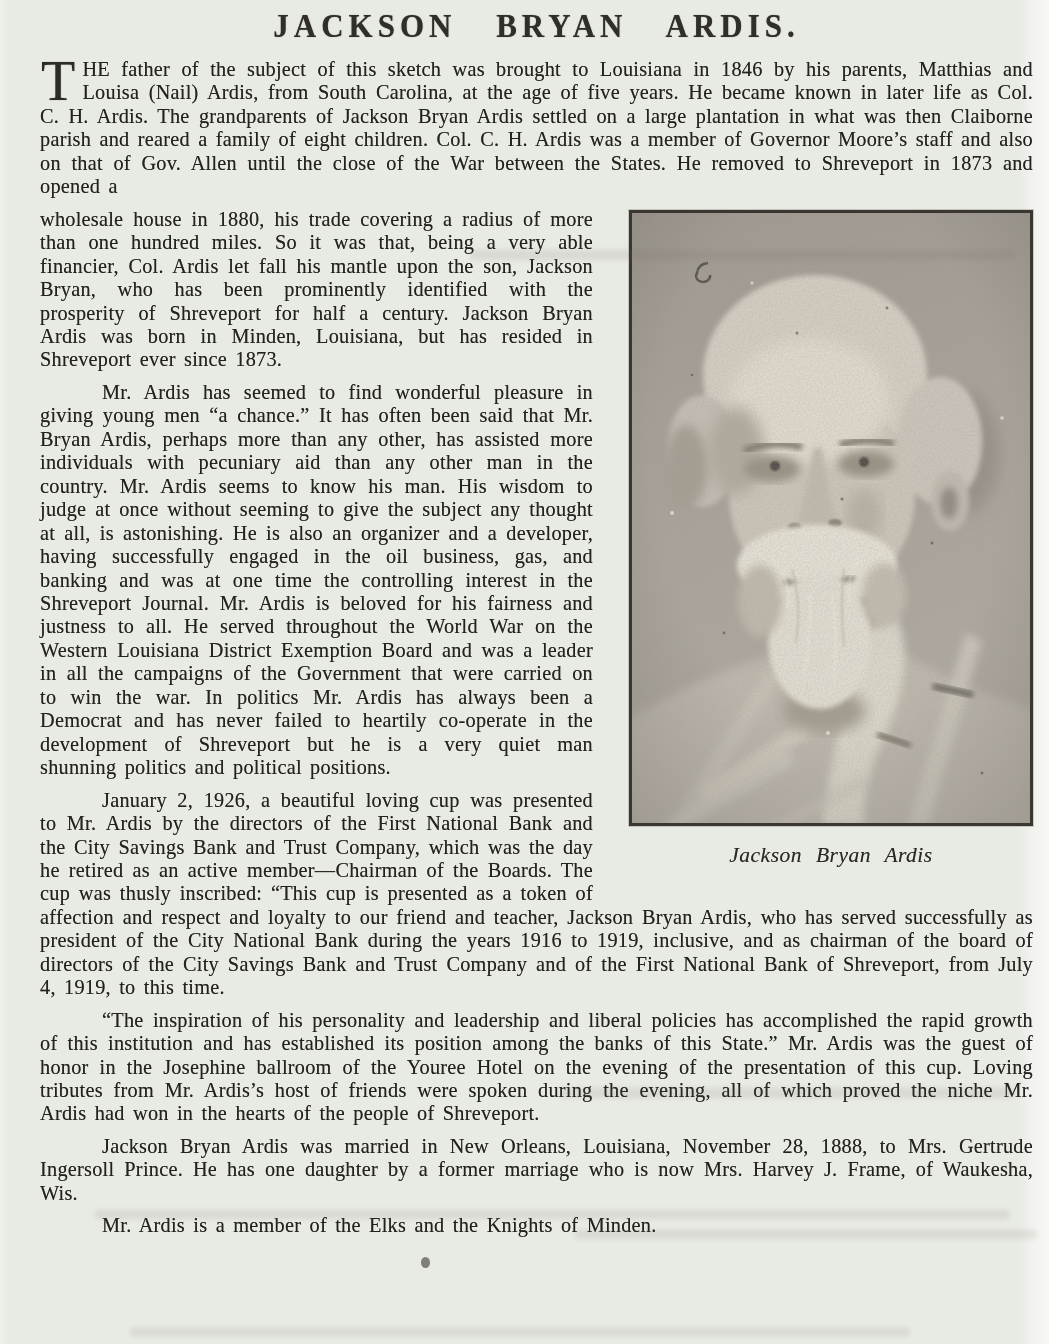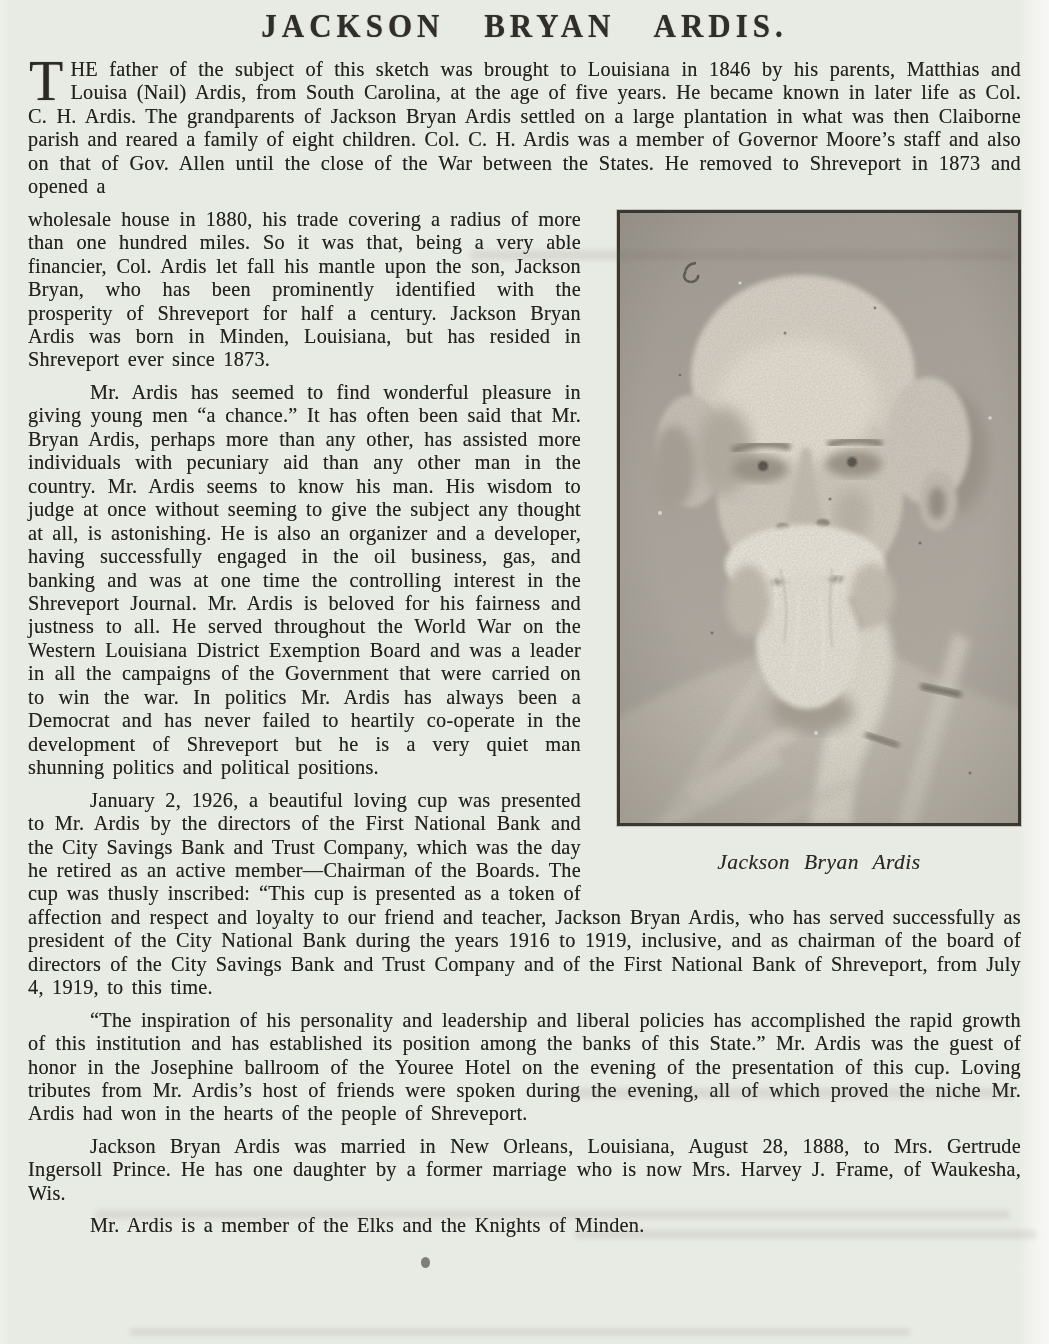--- a/index.html
+++ b/index.html
@@ -12,21 +12,21 @@
     position: relative;
     width: 1049px; height: 1344px;
     overflow: hidden;
     color: #24221f;
     background:
       linear-gradient(90deg, #eef0ea 0px, #e8eae4 10px, #e8eae4 1018px, #f2f3ef 1032px, #f7f8f5 1049px),
       #e8eae4;
   }
   .content {
     position: absolute;
-    left: 28px; top: 8px;
+    left: 40px; top: 8px;
     width: 993px;
   }
   h1.title {
     margin: 0 0 14px 0;
     text-align: center;
     font-weight: bold;
     font-size: 31px;
     color: #302e2a;
   }
   h1.title .t-inner {
@@ -64,21 +64,21 @@
   }
   .photo-frame {
     width: 398px; height: 610px;
     border: 3px solid #3a3731;
     box-shadow: 0 0 0 1px rgba(130,126,116,.35);
     background: #a7a198;
     overflow: hidden;
   }
   .photo-frame svg { display: block; }
   figcaption {
-    margin-top: 25px;
+    margin-top: 18px;
     text-align: center;
     font-style: italic;
     font-size: 21.5px;
     word-spacing: 8px;
     letter-spacing: .5px;
     color: #2b2925;
     text-shadow: 0 0 .5px rgba(43,41,37,.45);
   }
   .ghost {
     position: absolute;
@@ -222,21 +222,21 @@
           </div>
           <figcaption>Jackson Bryan Ardis</figcaption>
         </figure>
 
         <p>wholesale house in 1880, his trade covering a radius of more than one hundred miles. So it was that, being a very able financier, Col. Ardis let fall his mantle upon the son, Jackson Bryan, who has been prominently identified with the prosperity of Shreveport for half a century. Jackson Bryan Ardis was born in Minden, Louisiana, but has resided in Shreveport ever since 1873.</p>
         <p class="ind">Mr. Ardis has seemed to find wonderful pleasure in giving young men “a chance.” It has often been said that Mr. Bryan Ardis, perhaps more than any other, has assisted more individuals with pecuniary aid than any other man in the country. Mr. Ardis seems to know his man. His wisdom to judge at once without seeming to give the subject any thought at all, is astonishing. He is also an organizer and a developer, having successfully engaged in the oil business, gas, and banking and was at one time the controlling interest in the Shreveport Journal. Mr. Ardis is beloved for his fairness and justness to all. He served throughout the World War on the Western Louisiana District Exemption Board and was a leader in all the campaigns of the Government that were carried on to win the war. In politics Mr. Ardis has always been a Democrat and has never failed to heartily co-operate in the development of Shreveport but he is a very quiet man shunning politics and political positions.</p>
         <p class="ind">January 2, 1926, a beautiful loving cup was presented to Mr. Ardis by the directors of the First National Bank and the City Savings Bank and Trust Company, which was the day he retired as an active member—Chairman of the Boards. The cup was thusly inscribed: “This cup is presented as a token of affection and respect and loyalty to our friend and teacher, Jackson Bryan Ardis, who has served successfully as president of the City National Bank during the years 1916 to 1919, inclusive, and as chairman of the board of directors of the City Savings Bank and Trust Company and of the First National Bank of Shreveport, from July 4, 1919, to this time.</p>
       </div>
 
       <p class="ind">“The inspiration of his personality and leadership and liberal policies has accomplished the rapid growth of this institution and has established its position among the banks of this State.” Mr. Ardis was the guest of honor in the Josephine ballroom of the Youree Hotel on the evening of the presentation of this cup. Loving tributes from Mr. Ardis’s host of friends were spoken during the evening, all of which proved the niche Mr. Ardis had won in the hearts of the people of Shreveport.</p>
-      <p class="ind">Jackson Bryan Ardis was married in New Orleans, Louisiana, August 28, 1888, to Mrs. Gertrude Ingersoll Prince. He has one daughter by a former marriage who is now Mrs. Harvey J. Frame, of Waukesha, Wis.</p>
+      <p class="ind">Jackson Bryan Ardis was married in New Orleans, Louisiana, November 28, 1888, to Mrs. Gertrude Ingersoll Prince. He has one daughter by a former marriage who is now Mrs. Harvey J. Frame, of Waukesha, Wis.</p>
       <p class="ind last-line">Mr. Ardis is a member of the Elks and the Knights of Minden.</p>
 
     </div>
   </div>
 
   <div class="ghost" style="left:470px; top:250px; width:545px; height:10px;"></div>
   <div class="ghost" style="left:560px; top:1088px; width:455px; height:10px;"></div>
   <div class="ghost" style="left:95px; top:1210px; width:915px; height:9px;"></div>
   <div class="ghost" style="left:575px; top:1230px; width:462px; height:9px;"></div>
   <div class="ghost" style="left:130px; top:1328px; width:780px; height:8px;"></div>

